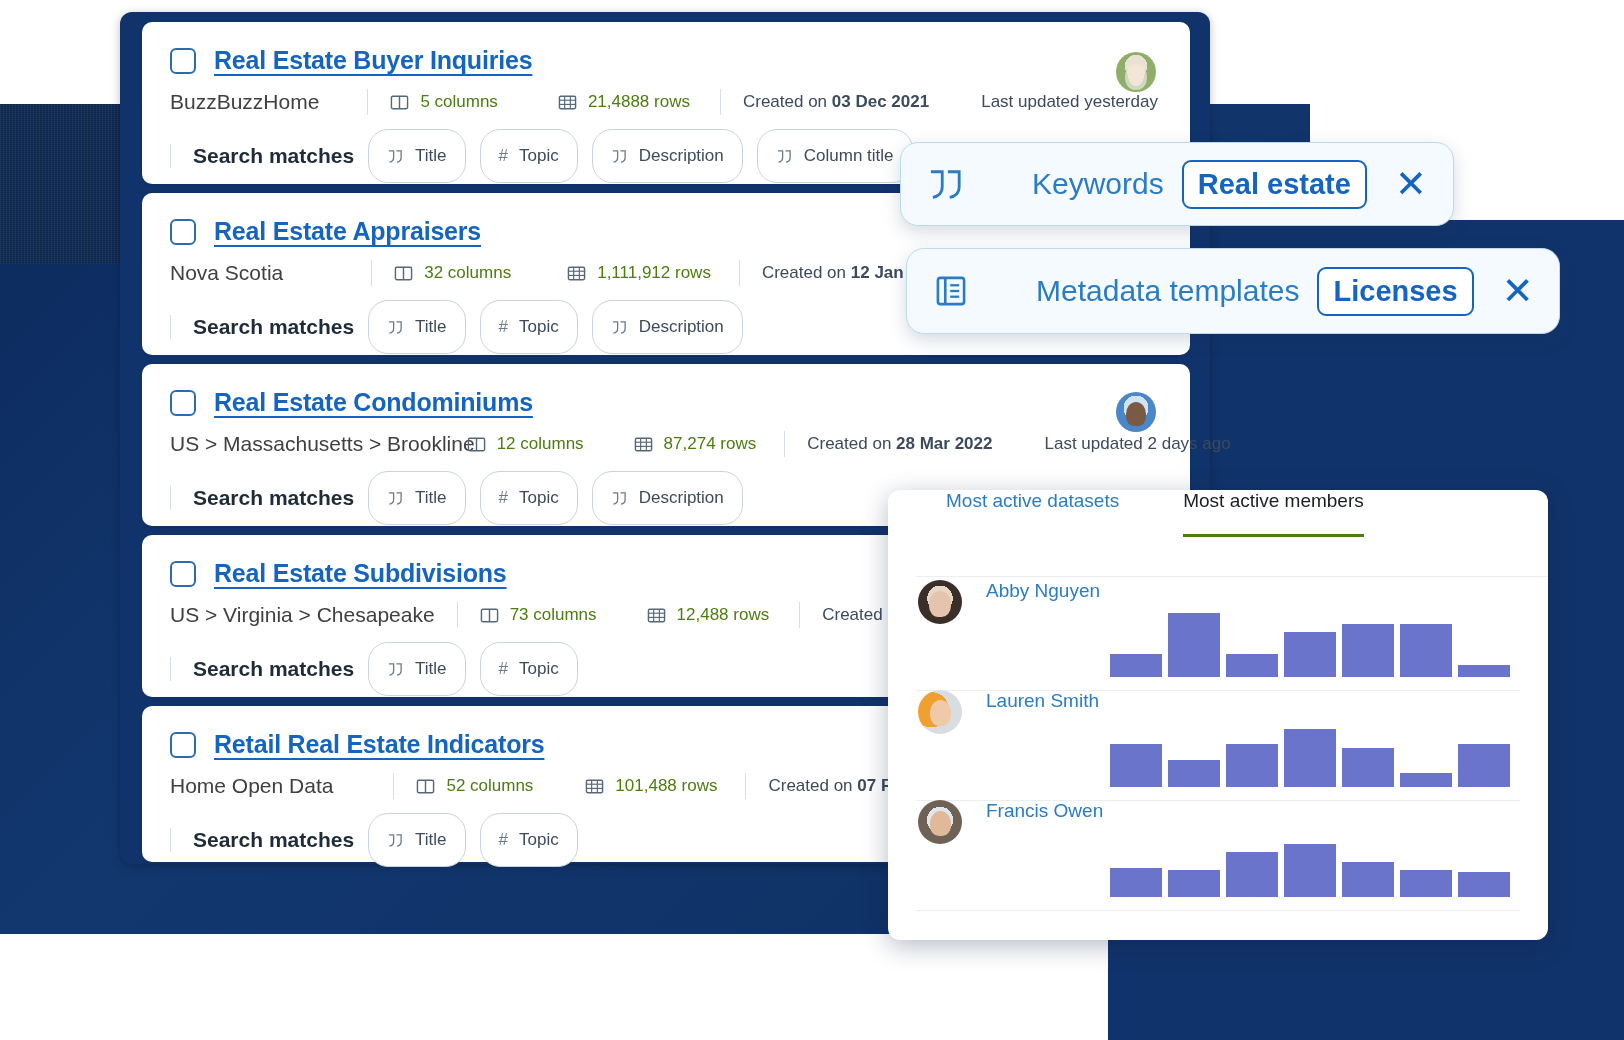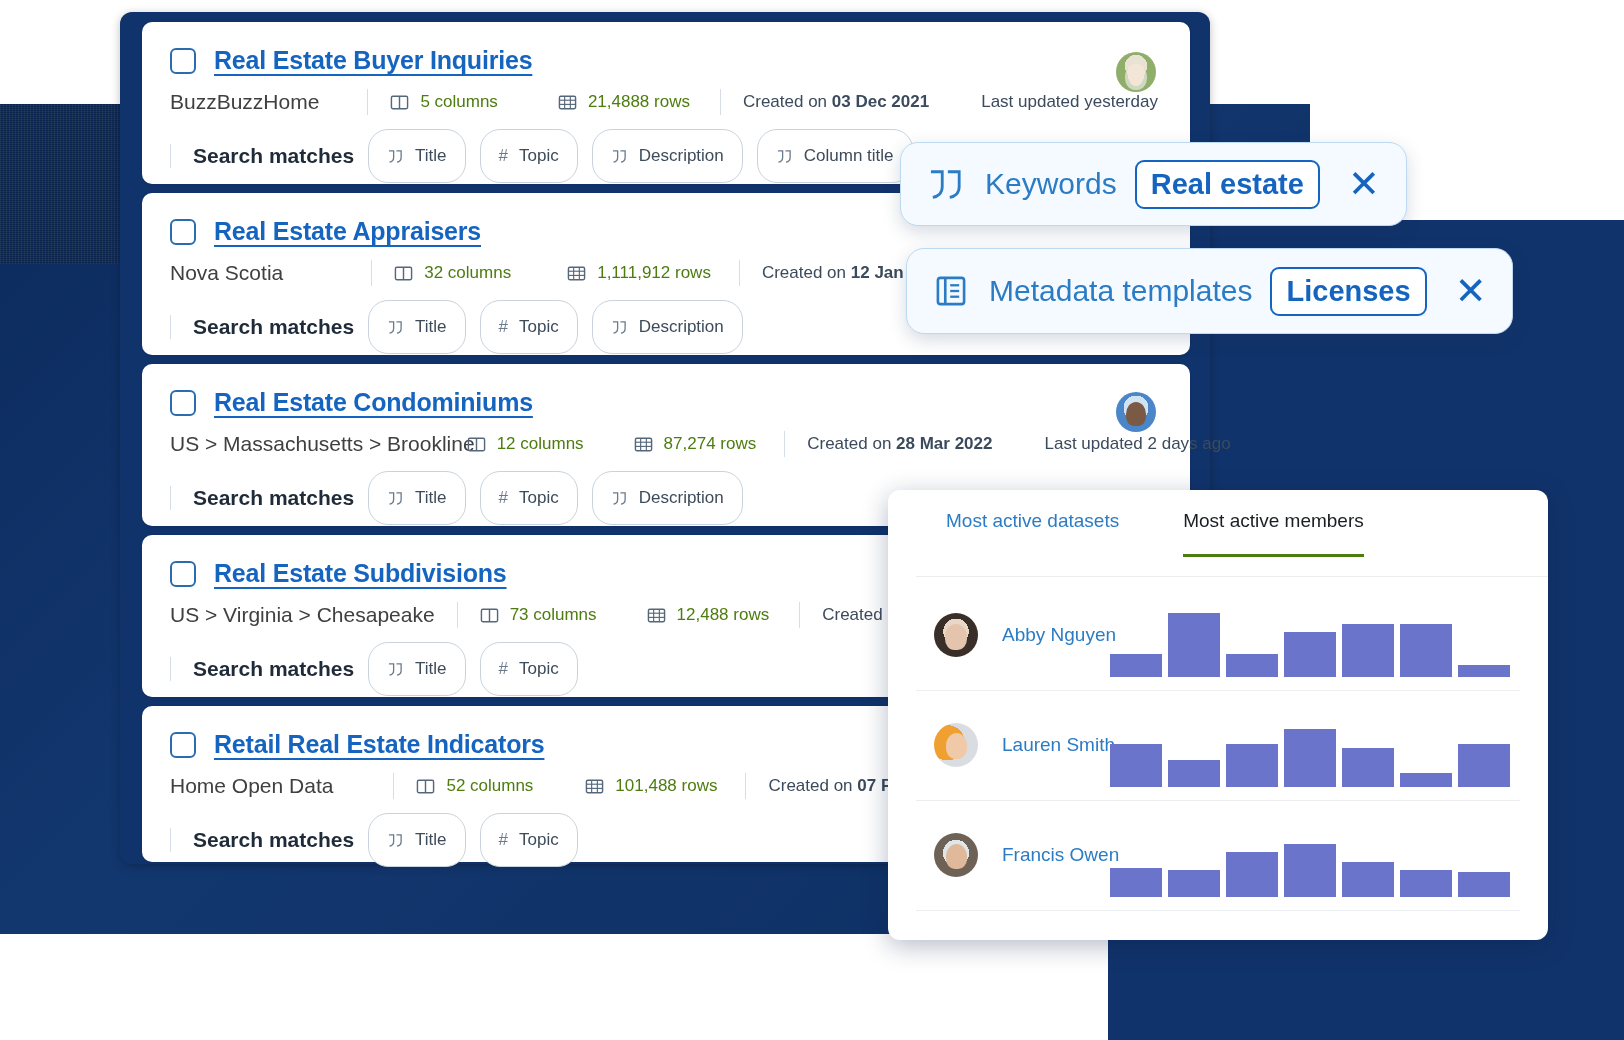--- a/index.html
+++ b/index.html
@@ -97,44 +97,44 @@
 
   
   .filter-pill{
     position:absolute;display:flex;align-items:center;
     background:#f4faff;border:1px solid #bcd9f0;border-radius:18px;
     box-shadow:0 6px 18px rgba(20,50,90,.18);
   }
   #pill-keywords{left:900px;top:142px;height:82px;padding:0 26px;}
   #pill-metadata{left:906px;top:248px;height:84px;padding:0 26px;}
   .pill-icon{color:#2b7cc4;margin-right:20px;}
-  .pill-label{font-size:30px;color:#2b7cc4;font-weight:400;white-space:nowrap;}
+  .pill-label{font-size:30px;color:#2b7cc4;font-weight:400;white-space:nowrap;margin-left:47px;}
   .pill-value{
     margin-left:18px;border:2px solid #1565c0;border-radius:9px;
     padding:6px 14px;font-size:29px;font-weight:700;color:#1565c0;
     background:#fff;white-space:nowrap;
   }
   .pill-close{
     margin-left:28px;font-size:38px;color:#1565c0;font-weight:400;line-height:1;
     cursor:pointer;
   }
 
   
   #activity-card{
     position:absolute;left:888px;top:490px;width:660px;height:450px;
     background:#fff;border-radius:12px;box-shadow:0 6px 26px rgba(10,30,70,.30);
   }
-  #activity-tabs{display:flex;align-items:center;height:86px;padding-left:58px;box-sizing:border-box;}
+  #activity-tabs{display:flex;align-items:flex-start;height:86px;padding-left:58px;box-sizing:border-box;}
   .act-tab{
     font-size:19px;color:#2b7cc4;padding-bottom:24px;cursor:pointer;white-space:nowrap;
   }
   .act-tab.active{color:#1b1f24;border-bottom:3px solid #4d7c0f;margin-left:64px;padding-bottom:22px;}
   #tabs-rule{position:absolute;left:28px;top:86px;width:632px;height:1px;background:#eceff2;}
   .member-row{
-    position:absolute;left:16px;width:528px;height:110px;display:flex;align-items:center;
+    position:absolute;left:0;width:528px;height:110px;display:flex;align-items:flex-start;
   }
   .mr1{top:90px;} .mr2{top:200px;} .mr3{top:310px;}
   .member-div{position:absolute;left:28px;width:604px;height:1px;background:#eceff2;}
   .md1{top:200px;} .md2{top:310px;} .md3{top:420px;}
   .m-avatar{margin-left:30px;width:44px;height:44px;border-radius:50%;flex:0 0 auto;position:relative;overflow:hidden;}
   .m-avatar.a1{background:radial-gradient(circle at 50% 42%,#e8d6c6 0 38%,#3a2e28 38% 100%);}
   .m-avatar.a1:after{content:"";position:absolute;left:11px;top:11px;width:22px;height:26px;background:#e5c4ad;border-radius:50% 50% 42% 42%;}
   .m-avatar.a2{background:radial-gradient(circle at 30% 45%,#f0a030 0 45%,#d9dde2 45% 100%);}
   .m-avatar.a2:after{content:"";position:absolute;left:12px;top:10px;width:21px;height:26px;background:#f0c9a8;border-radius:50% 50% 42% 42%;}
   .m-avatar.a3{background:radial-gradient(circle at 50% 45%,#dfe6ea 0 40%,#6e6257 40% 100%);}

